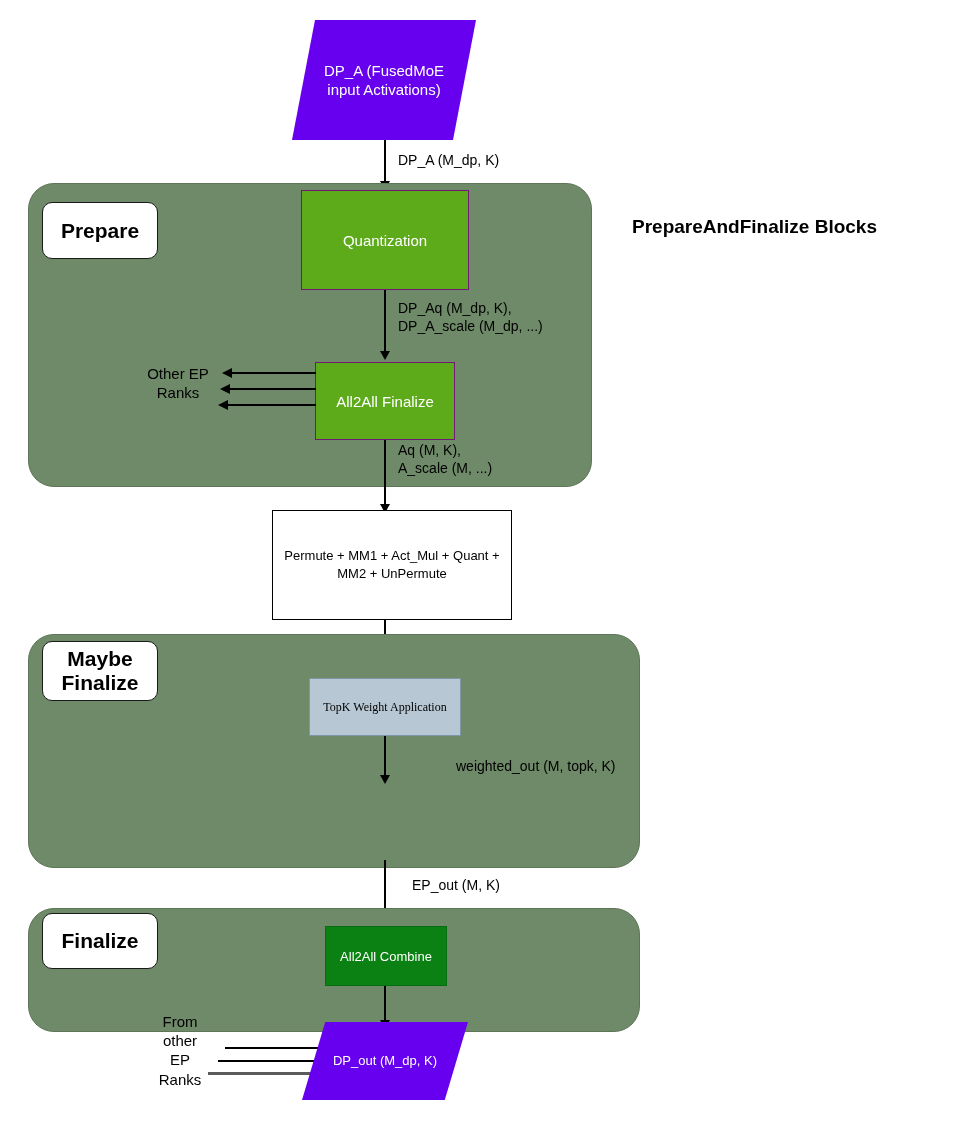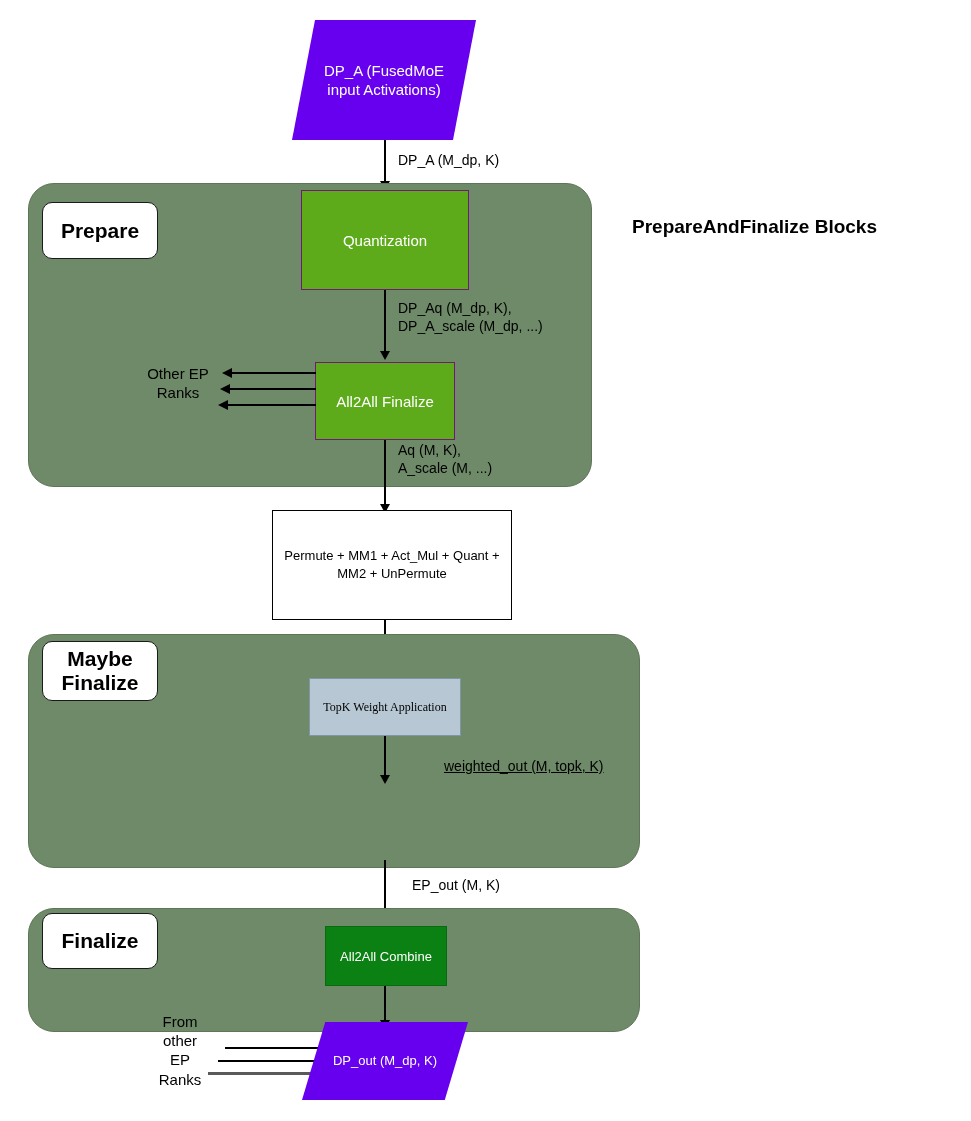--- a/index.html
+++ b/index.html
@@ -199,21 +199,21 @@
   <div class="abs edge-label" style="left:432px; top:634px;">Unpermute_out (M, topk, K)</div>
 
   <div class="abs group-box" style="left:28px; top:634px; width:612px; height:234px;"></div>
   <div class="abs group-label" style="left:42px; top:641px; width:116px; height:60px;">Maybe
 Finalize</div>
 
   <div class="abs block block-steel" style="left:309px; top:678px; width:152px; height:58px;font-family:Liberation Serif, serif;">TopK Weight Application</div>
 
   <div class="abs vline" style="left:384px; top:736px; height:46px;"></div>
   <div class="abs arrow-down" style="left:380px; top:775px;"></div>
-  <div class="abs edge-label" style="left:444px; top:757px;text-decoration:underline;">weighted_out (M, topk, K)</div>
+  <div class="abs edge-label" style="left:456px; top:757px;">weighted_out (M, topk, K)</div>
 
 
   <div class="abs vline" style="left:384px; top:860px; height:58px;"></div>
   <div class="abs arrow-down" style="left:380px; top:916px;"></div>
   <div class="abs edge-label" style="left:412px; top:876px;">EP_out (M, K)</div>
 
   <div class="abs group-box" style="left:28px; top:908px; width:612px; height:124px;"></div>
   <div class="abs group-label" style="left:42px; top:913px; width:116px; height:56px;">Finalize</div>
 
   <div class="abs block block-darkgreen" style="left:325px; top:926px; width:122px; height:60px;">All2All Combine</div>

